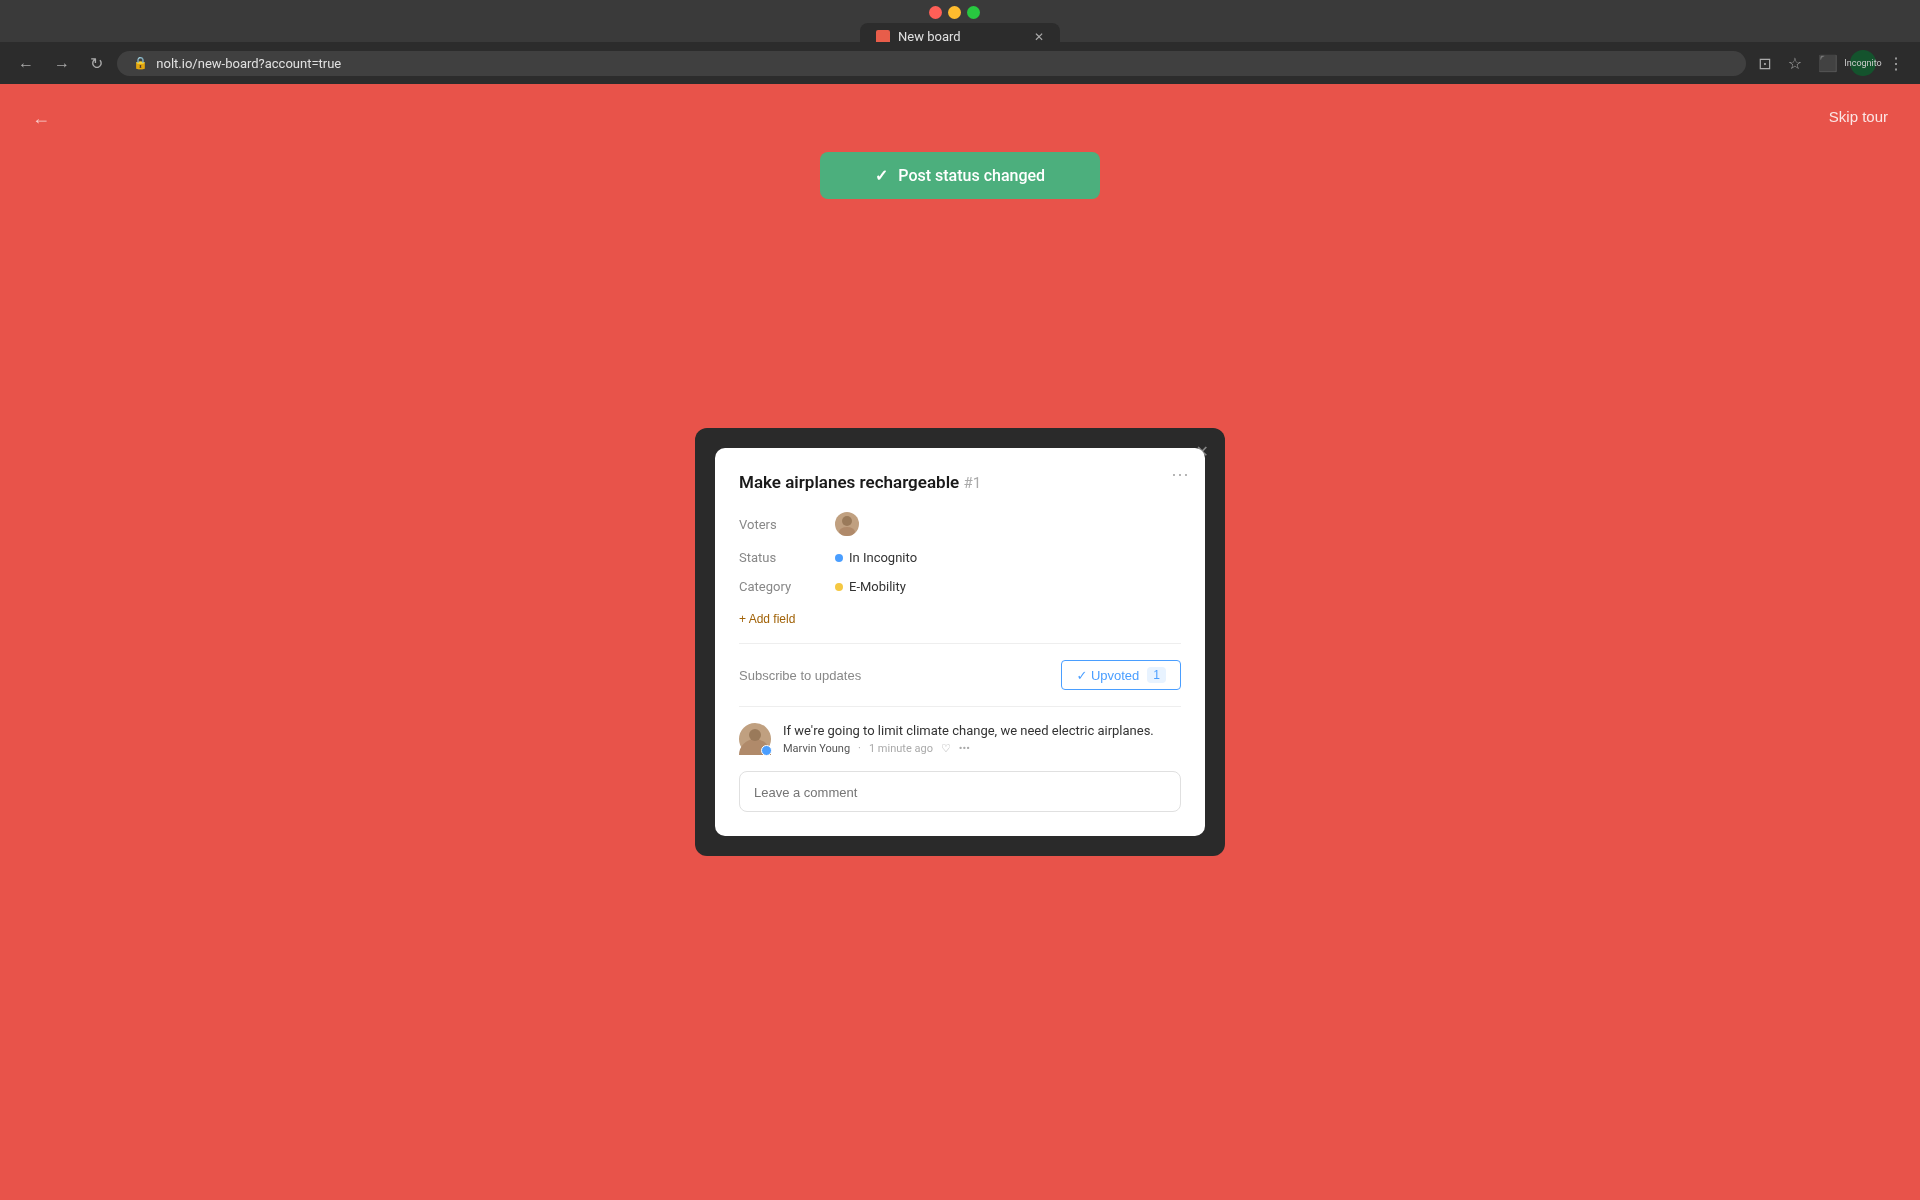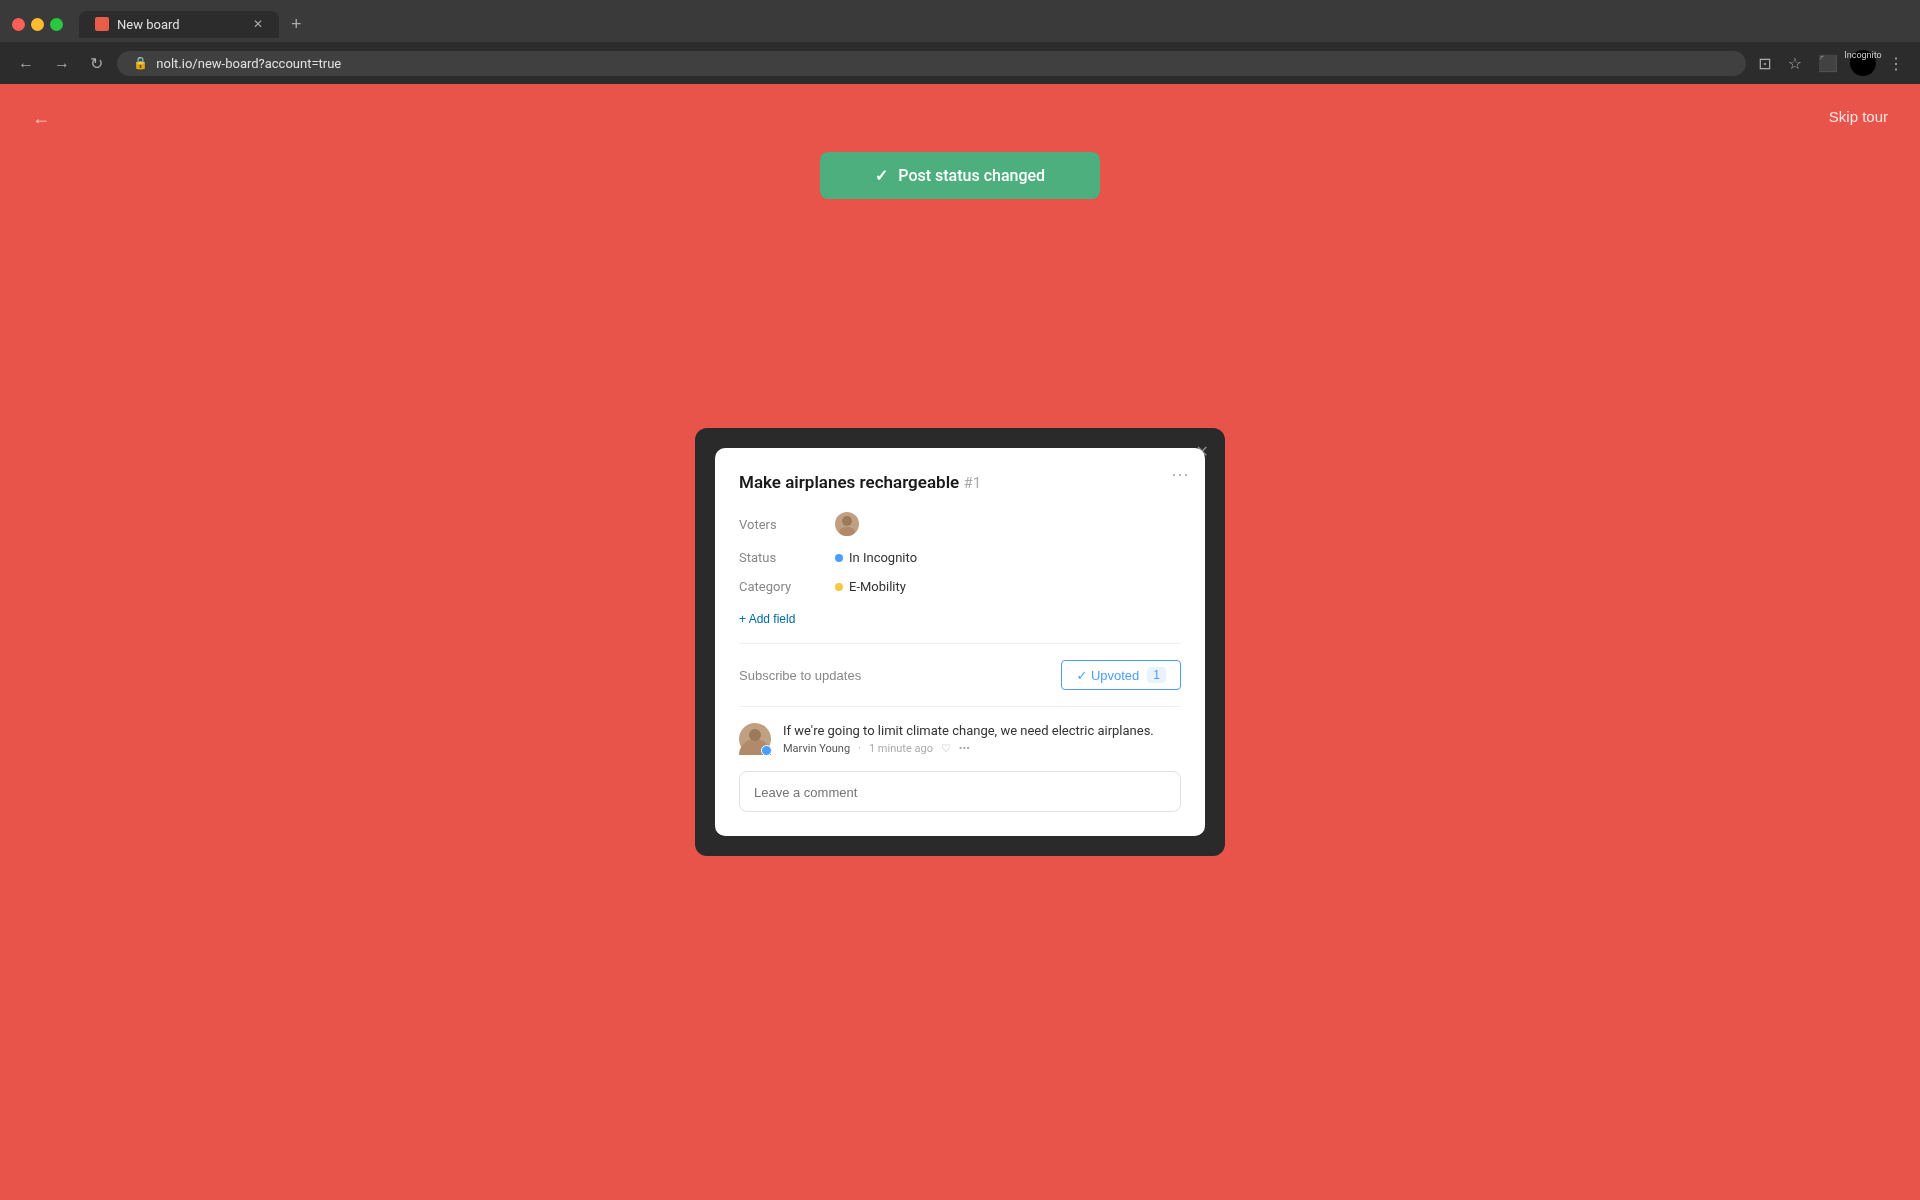--- a/index.html
+++ b/index.html
@@ -19,20 +19,21 @@
       flex-direction: column;
     }
 
     .tab-bar {
       background: #3a3a3a;
       display: flex;
       align-items: center;
       padding: 6px 12px 0;
       height: 42px;
       gap: 4px;
+      flex-direction: column;
     }
 
     .traffic-lights {
       display: flex;
       gap: 6px;
       margin-right: 12px;
     }
 
     .traffic-light {
       width: 13px;
@@ -127,23 +128,23 @@
       color: #aaa;
       font-size: 16px;
       cursor: pointer;
       padding: 4px;
     }
 
     .profile-btn {
       width: 26px;
       height: 26px;
       border-radius: 50%;
-      background: #000000;
-      display: flex;
-      align-items: flex-start;
+      background: #14532d;
+      display: flex;
+      align-items: center;
       justify-content: center;
       color: #ccc;
       font-size: 12px;
       cursor: pointer;
     }
 
     
     .app-content {
       background: #e8534a;
       width: 100%;
@@ -299,21 +300,21 @@
 
     .category-dot {
       width: 8px;
       height: 8px;
       border-radius: 50%;
       background: #f5c842;
       display: inline-block;
     }
 
     .add-field-btn {
-      color: #0369a1;
+      color: #a16207;
       font-size: 12px;
       cursor: pointer;
       background: none;
       border: none;
       margin-top: 4px;
     }
 
     .divider {
       border: none;
       border-top: 1px solid #eee;

